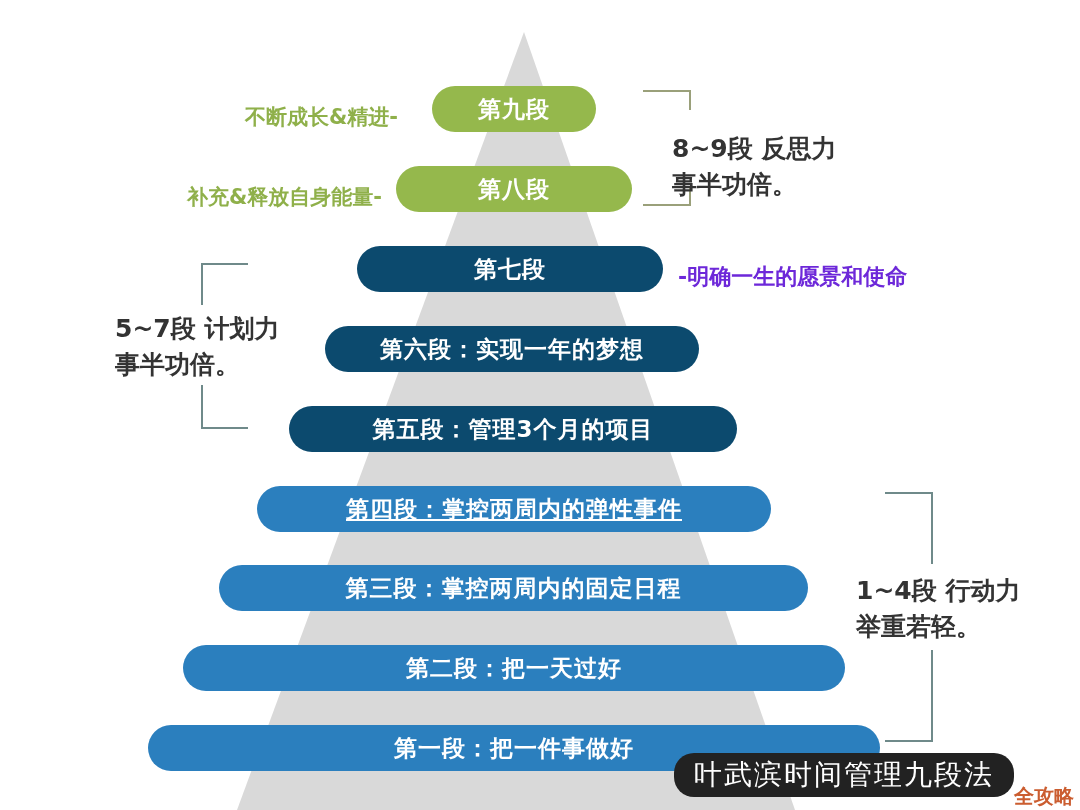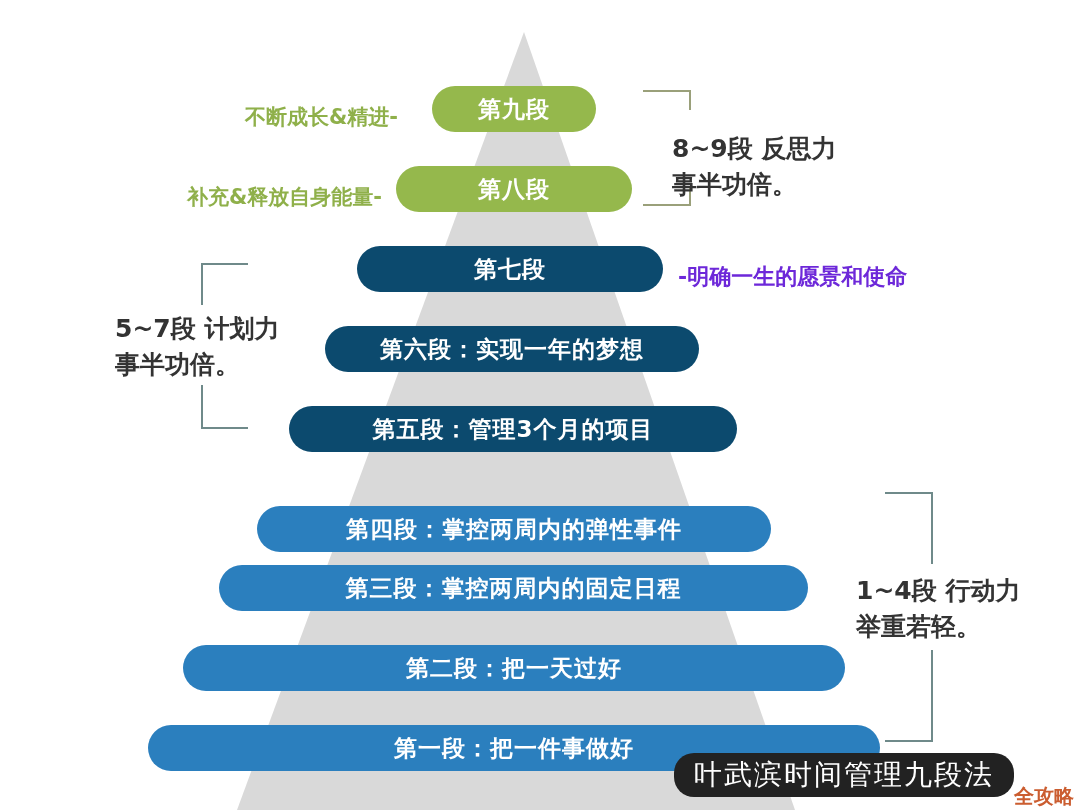--- a/index.html
+++ b/index.html
@@ -30,21 +30,21 @@
 
 <div class="side-olive" style="right:682px; top:103px;">不断成长&amp;精进-</div>
 <div class="side-olive" style="right:698px; top:183px;">补充&amp;释放自身能量-</div>
 <div class="side-green" style="left:678px; top:262px;">-明确一生的愿景和使命</div>
 
 <div class="pill olive" style="left:432px; top:86px; width:164px;">第九段</div>
 <div class="pill olive" style="left:396px; top:166px; width:236px;">第八段</div>
 <div class="pill green" style="left:357px; top:246px; width:306px;">第七段</div>
 <div class="pill green" style="left:325px; top:326px; width:374px;">第六段：实现一年的梦想</div>
 <div class="pill green" style="left:289px; top:406px; width:448px;">第五段：管理3个月的项目</div>
-<div class="pill blue" style="left:257px; top:506px; width:514px;">第四段：掌控两周内的弹性事件</div>
+<div class="pill blue" style="left:257px; top:486px; width:514px;text-decoration:underline;">第四段：掌控两周内的弹性事件</div>
 <div class="pill blue" style="left:219px; top:565px; width:589px;">第三段：掌控两周内的固定日程</div>
 <div class="pill blue" style="left:183px; top:645px; width:662px;">第二段：把一天过好</div>
 <div class="pill blue" style="left:148px; top:725px; width:732px;">第一段：把一件事做好</div>
 
 <div class="br" style="left:643px; top:90px; width:46px; height:18px; border-top-width:2px; border-right-width:2px; border-color:#9aa07a;"></div>
 <div class="br" style="left:643px; top:188px; width:46px; height:16px; border-bottom-width:2px; border-right-width:2px; border-color:#9aa07a;"></div>
 <div class="group" style="left:672px; top:111px;margin-top:20px;">
   <div>8~9段 反思力</div>
   <div>事半功倍。</div>
 </div>

